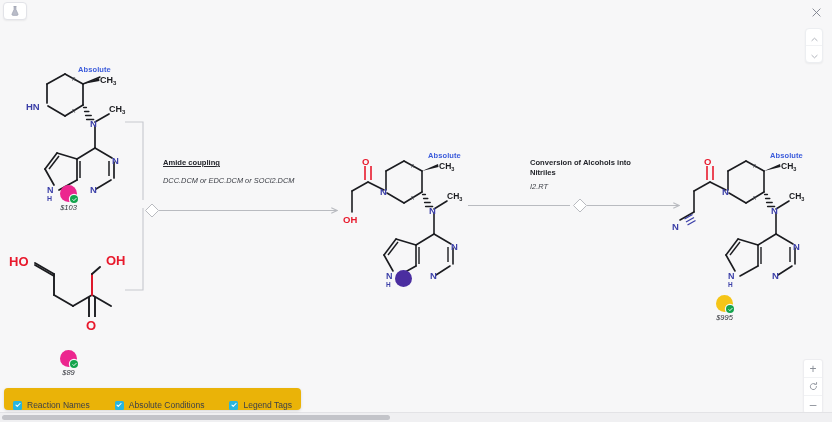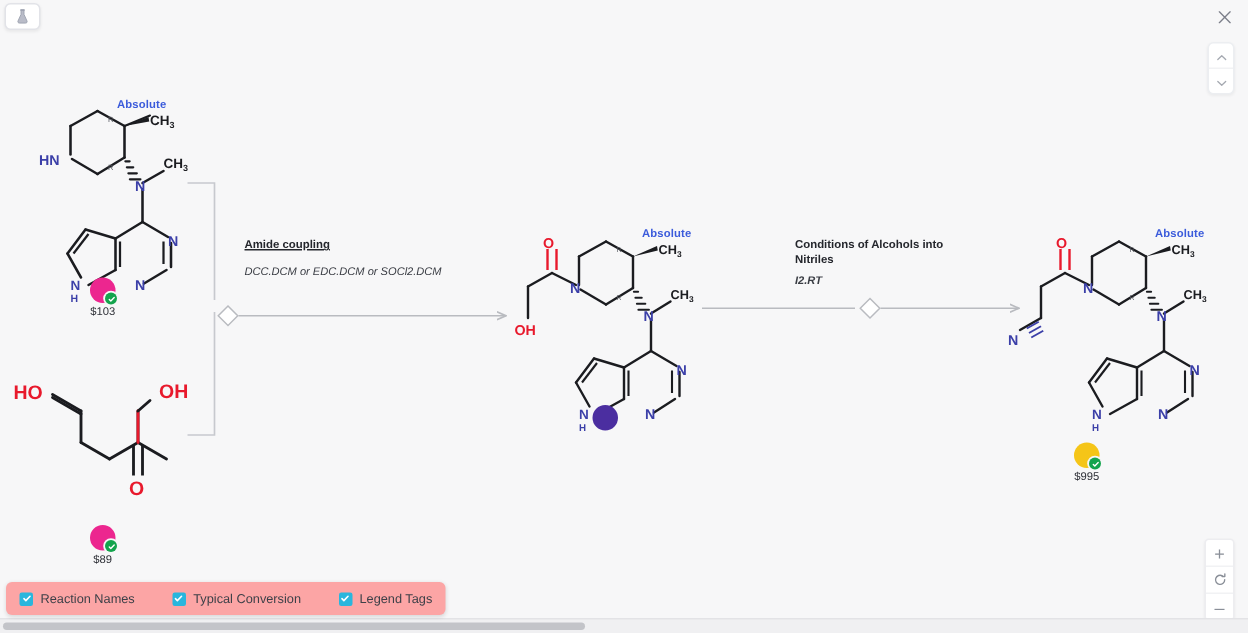--- a/index.html
+++ b/index.html
@@ -44,23 +44,23 @@
   }
   .zoomctl .zbtn{
     height:17px;display:flex;align-items:center;justify-content:center;
     cursor:pointer;color:#8a8f98;font-size:12px;line-height:1;
   }
   .zoomctl .zbtn + .zbtn{border-top:1px solid #f1f2f4;}
 
   
   .legend{
     position:absolute;left:4px;bottom:12px;height:22px;
-    background:#fca5a5;border-radius:4px;
+    background:#eab308;border-radius:4px;
     box-shadow:0 1px 3px rgba(0,0,0,.13);
-    display:flex;align-items:center;padding:0 9px;gap:25px;
+    display:flex;align-items:flex-end;padding:0 9px;gap:25px;
     z-index:8;
   }
   .legend-item{display:flex;align-items:center;gap:5px;cursor:pointer;}
   .chk{
     width:9px;height:9px;border-radius:1.5px;background:#29b6dd;
     display:flex;align-items:center;justify-content:center;flex:none;
   }
   .chk svg{display:block;}
   .legend-label{font-size:8.5px;color:#3d4048;white-space:nowrap;}
 
@@ -84,21 +84,21 @@
 
   
   .badge-wrap{position:absolute;display:flex;flex-direction:column;align-items:center;}
   .dot{width:17px;height:17px;border-radius:50%;position:relative;}
   .dot .tick{
     position:absolute;right:-1px;bottom:-1px;width:8px;height:8px;border-radius:50%;
     background:#14a44d;display:flex;align-items:center;justify-content:center;
     box-shadow:0 0 0 1.2px #f7f7f8;
   }
   .dot .tick svg{display:block;}
-  .price{font-size:7.5px;color:#2f3138;margin-top:1px;white-space:nowrap;}
+  .price{font-size:7.5px;font-style:italic;color:#2f3138;margin-top:1px;white-space:nowrap;}
 
   
   .rxn-title{
     position:absolute;font-size:7.6px;font-weight:700;color:#24262c;
     line-height:1.3;white-space:pre-line;
   }
   .rxn-cond{
     position:absolute;font-size:7.4px;font-style:italic;color:#3a3d44;
     line-height:1.3;
   }
@@ -303,22 +303,22 @@
         <text x="71" y="20" font-family="'Liberation Sans',sans-serif" font-size="4.6" fill="#55585f">R</text>
         <text x="71" y="52" font-family="'Liberation Sans',sans-serif" font-size="4.6" fill="#55585f">R</text>
       </svg>
     </div>
     <div class="badge-wrap" style="left:55px;top:122px;">
       <div class="dot" style="background:#4b2ea0;"></div>
       <div class="price"></div>
     </div>
   </div>
 
-  <div class="rxn-title" style="left:530px;top:158px;width:118px;">Conditions of Alcohols into Nitriles</div>
-  <div class="rxn-cond" style="left:530px;top:182px;width:118px;font-weight:bold;">I2.RT</div>
+  <div class="rxn-title" style="left:530px;top:158px;width:118px;">Conversion of Alcohols into Nitriles</div>
+  <div class="rxn-cond" style="left:530px;top:182px;width:118px;">I2.RT</div>
 
   <div class="node" style="left:672px;top:148px;">
     <div class="abs-label" style="left:98px;top:3px;">Absolute</div>
     <div class="mol">
       <svg width="140" height="132" viewBox="0 0 140 132">
         <g stroke="#1b1c20" stroke-width="1.6" fill="none" stroke-linecap="round">
           <path d="M56,42 L56,23"></path>
           <path d="M56,23 L74,13"></path>
           <path d="M74,13 L92,23"></path>
           <path d="M92,23 L92,44"></path>
@@ -445,21 +445,21 @@
           </svg>
       </span>
       <span class="legend-label">Reaction Names</span>
     </div>
     <div class="legend-item">
       <span class="chk">
         <svg width="6" height="6" viewBox="0 0 8 8">
             <path d="M1.3,4.1 L3,5.9 L6.7,2" fill="none" stroke="#fff" stroke-width="1.4" stroke-linecap="round" stroke-linejoin="round"></path>
           </svg>
       </span>
-      <span class="legend-label">Typical Conversion</span>
+      <span class="legend-label">Absolute Conditions</span>
     </div>
     <div class="legend-item">
       <span class="chk">
         <svg width="6" height="6" viewBox="0 0 8 8">
             <path d="M1.3,4.1 L3,5.9 L6.7,2" fill="none" stroke="#fff" stroke-width="1.4" stroke-linecap="round" stroke-linejoin="round"></path>
           </svg>
       </span>
       <span class="legend-label">Legend Tags</span>
     </div>
   </div>

